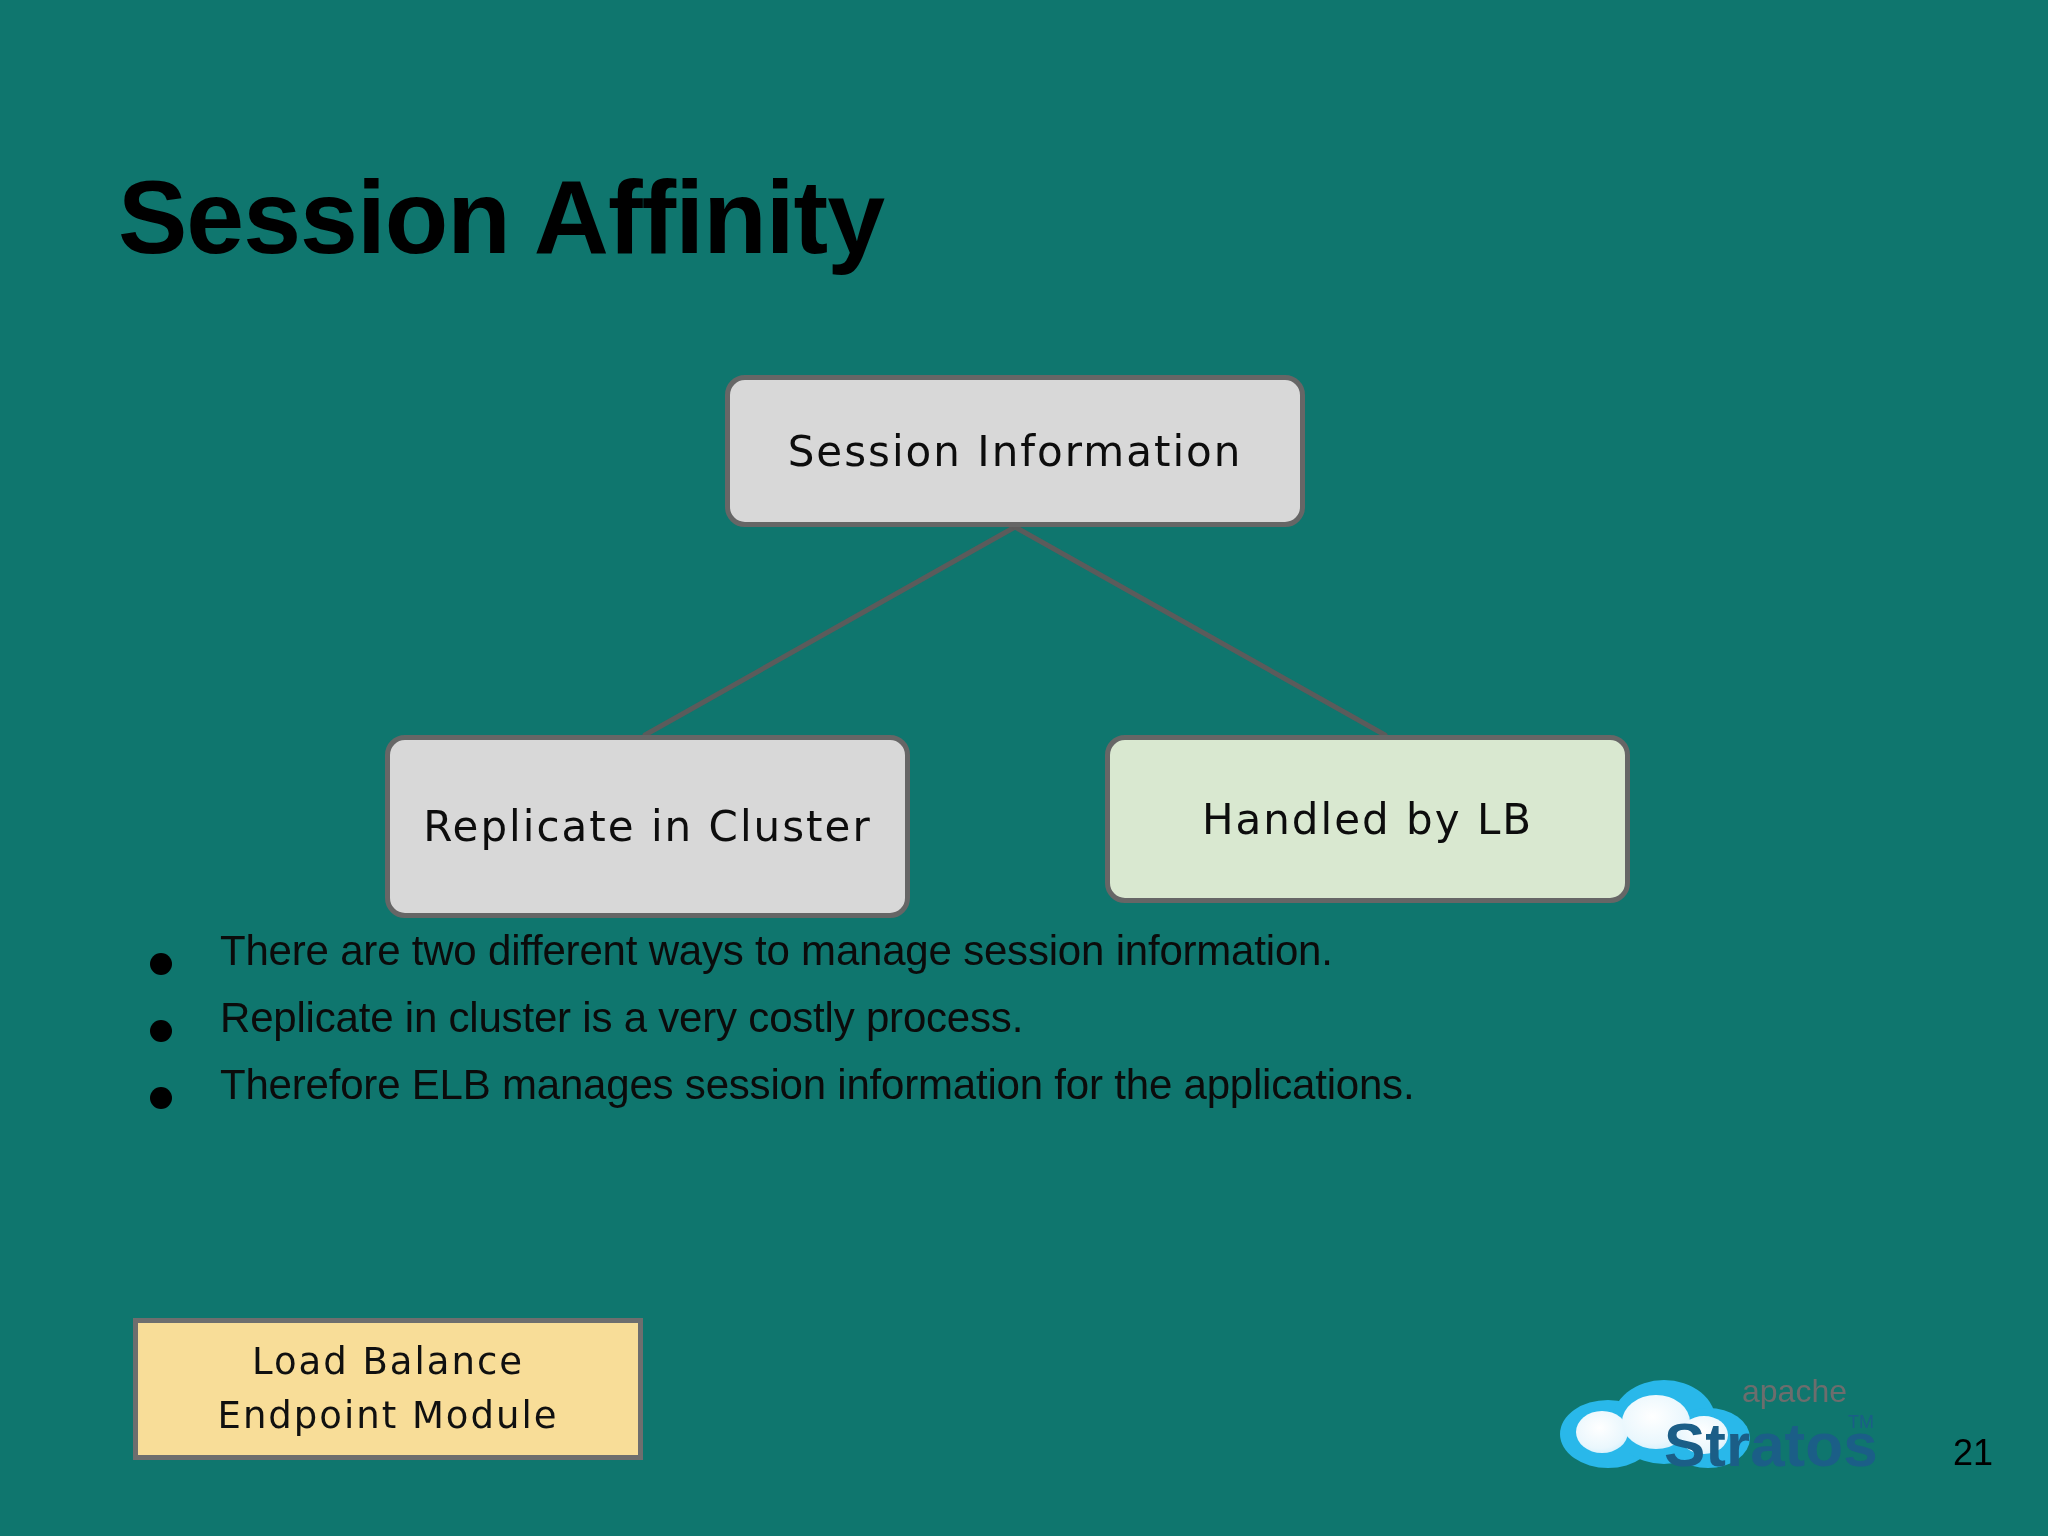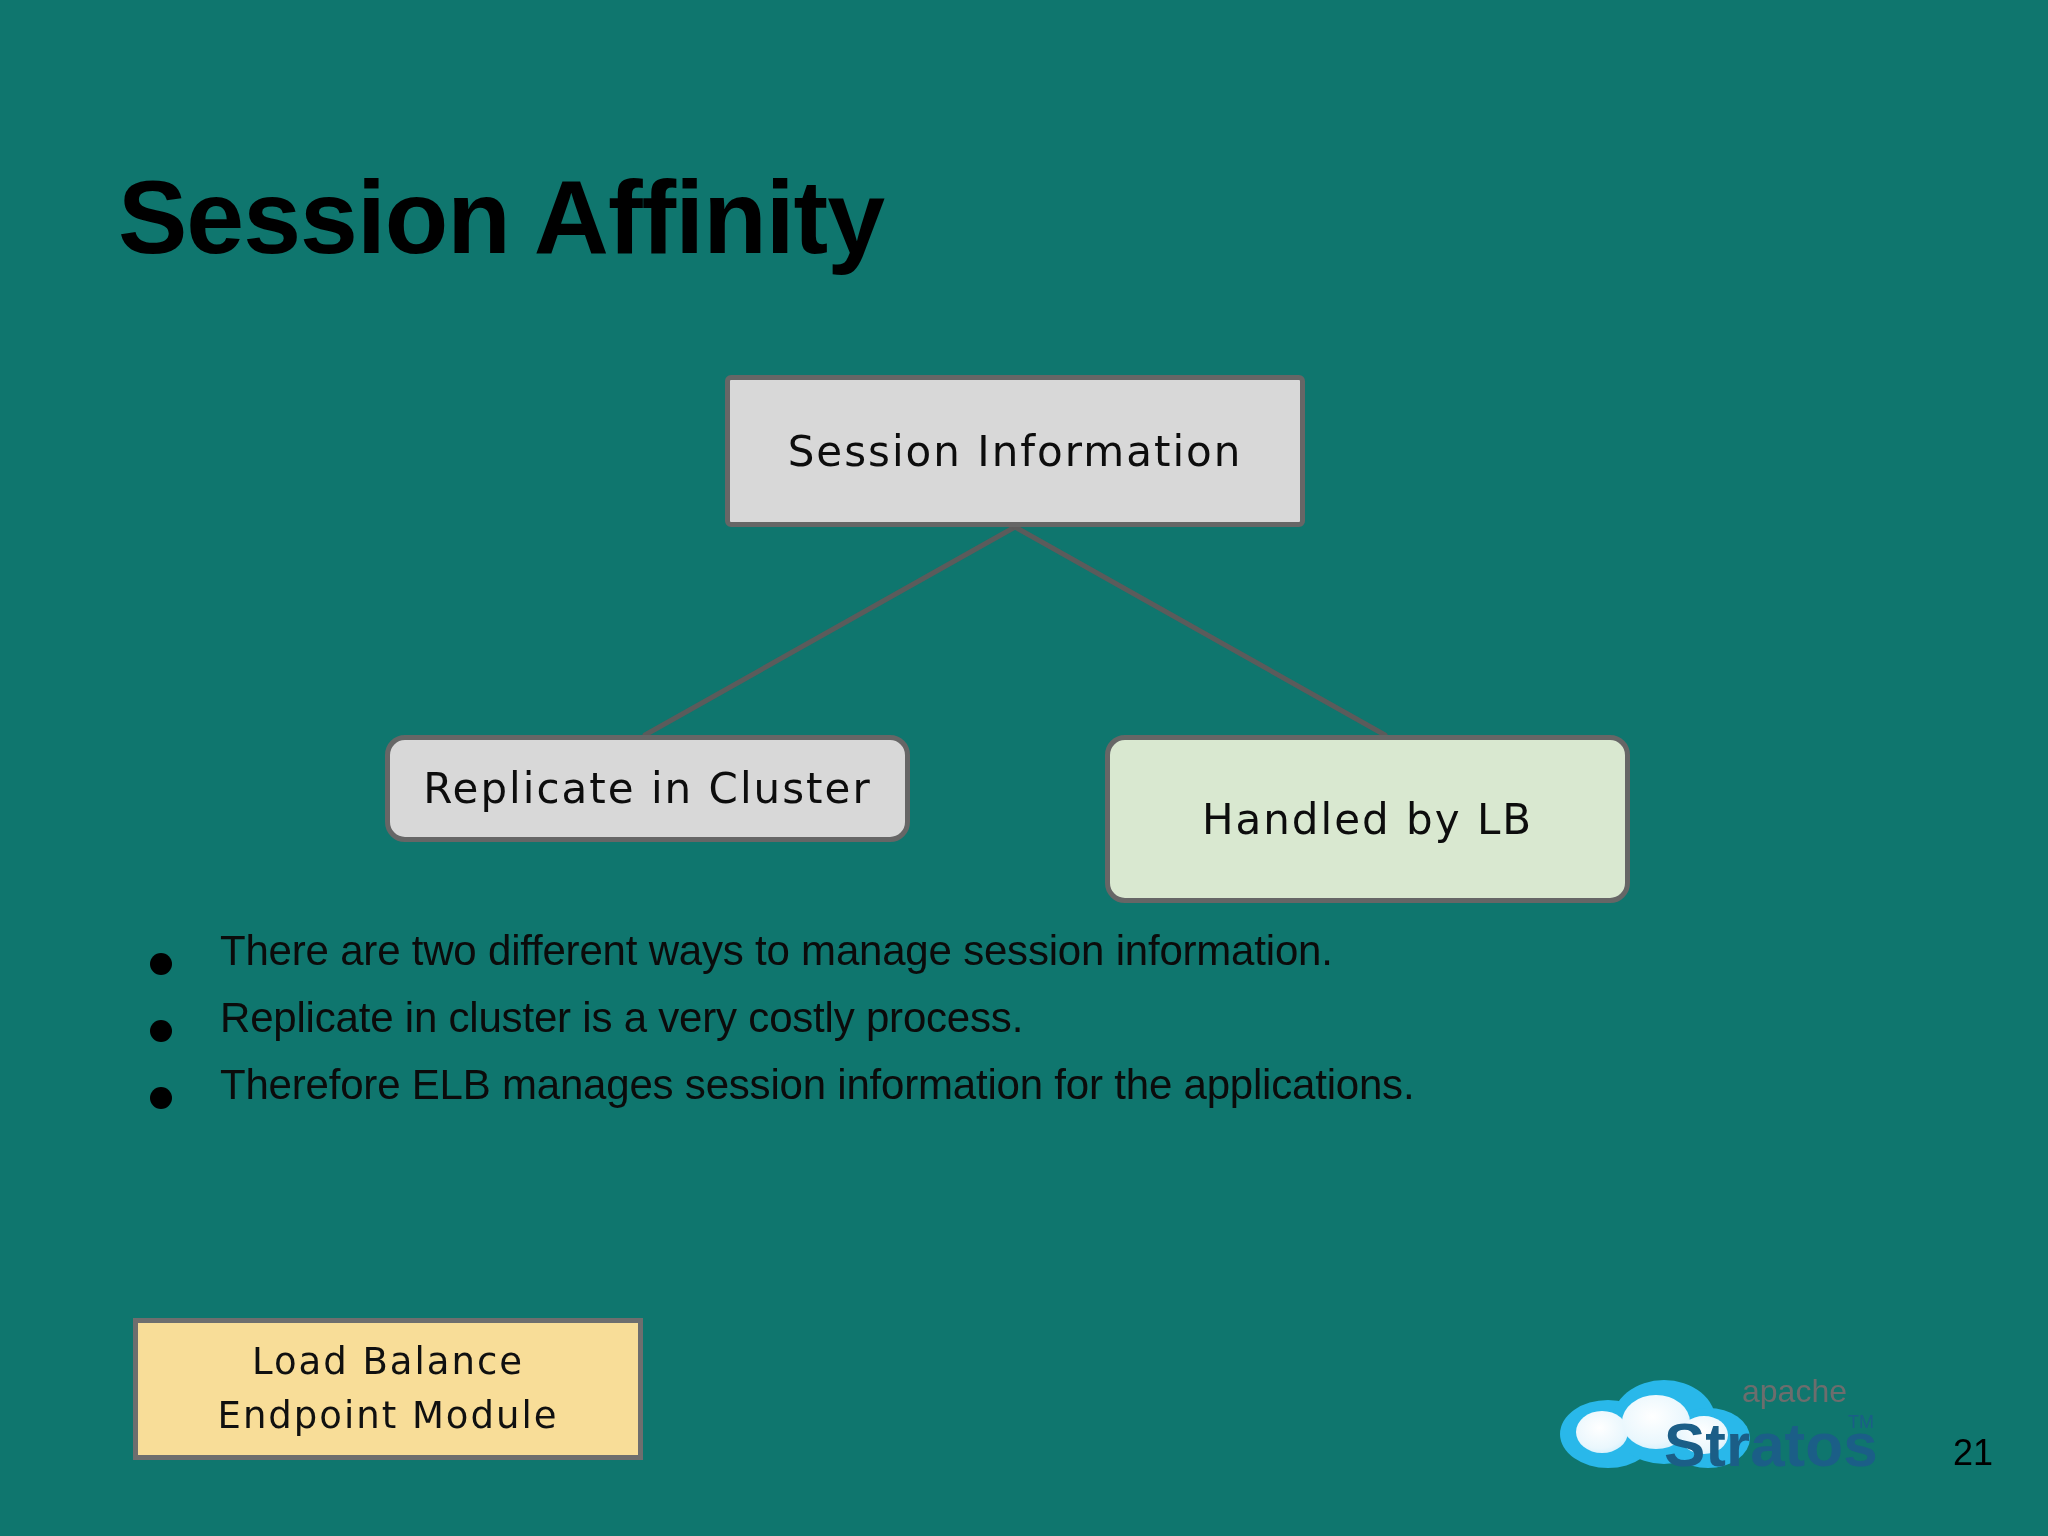--- a/index.html
+++ b/index.html
@@ -67,21 +67,21 @@
   #node-session {
     left: 725px;
     top: 375px;
     width: 580px;
     height: 152px;
   }
   #node-replicate {
     left: 385px;
     top: 735px;
     width: 525px;
-    height: 107px;
+    height: 183px;
   }
   #node-lb {
     left: 1105px;
     top: 735px;
     width: 525px;
     height: 168px;
   }
 
   
   #bullets {
@@ -159,21 +159,21 @@
 
   <div class="slide-title">Session Affinity</div>
 
   <div id="diagram">
     <svg width="2048" height="1536" viewBox="0 0 2048 1536" xmlns="http://www.w3.org/2000/svg">
       <line x1="1015" y1="527" x2="645" y2="735" stroke="#5b5b5b" stroke-width="5" stroke-linecap="round"></line>
       <line x1="1015" y1="527" x2="1385" y2="735" stroke="#5b5b5b" stroke-width="5" stroke-linecap="round"></line>
     </svg>
   </div>
 
-  <div id="node-session" class="node-box node-gray" style="background: rgb(216, 216, 216); border-color: rgb(102, 102, 102); border-radius: 6px;">
+  <div id="node-session" class="node-box node-gray" style="background: rgb(216, 216, 216); border-color: rgb(102, 102, 102);">
     <span>Session Information</span>
   </div>
 
   <div id="node-replicate" class="node-box node-gray" style="background: rgb(216, 216, 216); border-color: rgb(102, 102, 102);">
     <span>Replicate in Cluster</span>
   </div>
 
   <div id="node-lb" class="node-box node-green" style="background: rgb(217, 232, 208); border-color: rgb(102, 102, 102);">
     <span>Handled by LB</span>
   </div>

